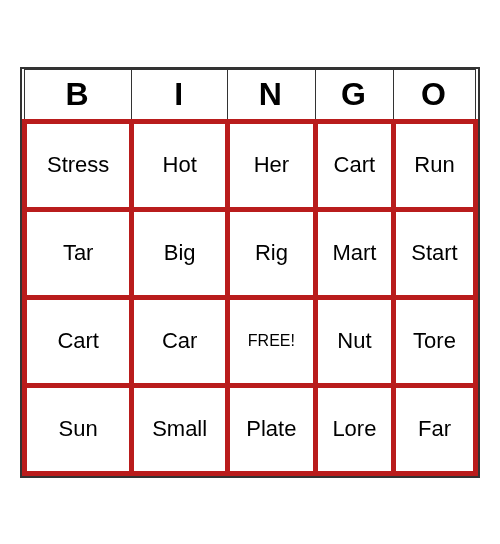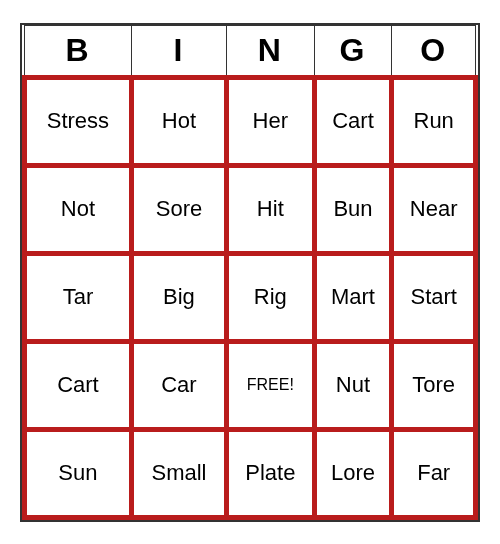--- a/index.html
+++ b/index.html
@@ -70,27 +70,20 @@
     </thead>
     <tbody id="bingo-body">
     <tr class="data-row">
           <td>Stress</td>
           <td>Hot</td>
           <td>Her</td>
           <td>Cart</td>
           <td>Run</td>
         </tr>
         <tr class="data-row">
-          <td>Not</td>
-          <td>Sore</td>
-          <td>Hit</td>
-          <td>Bun</td>
-          <td>Near</td>
-        </tr>
-        <tr class="data-row">
           <td>Tar</td>
           <td>Big</td>
           <td>Rig</td>
           <td>Mart</td>
           <td>Start</td>
         </tr>
         <tr class="data-row">
           <td>Cart</td>
           <td>Car</td>
           <td class="free-cell">FREE!</td>

